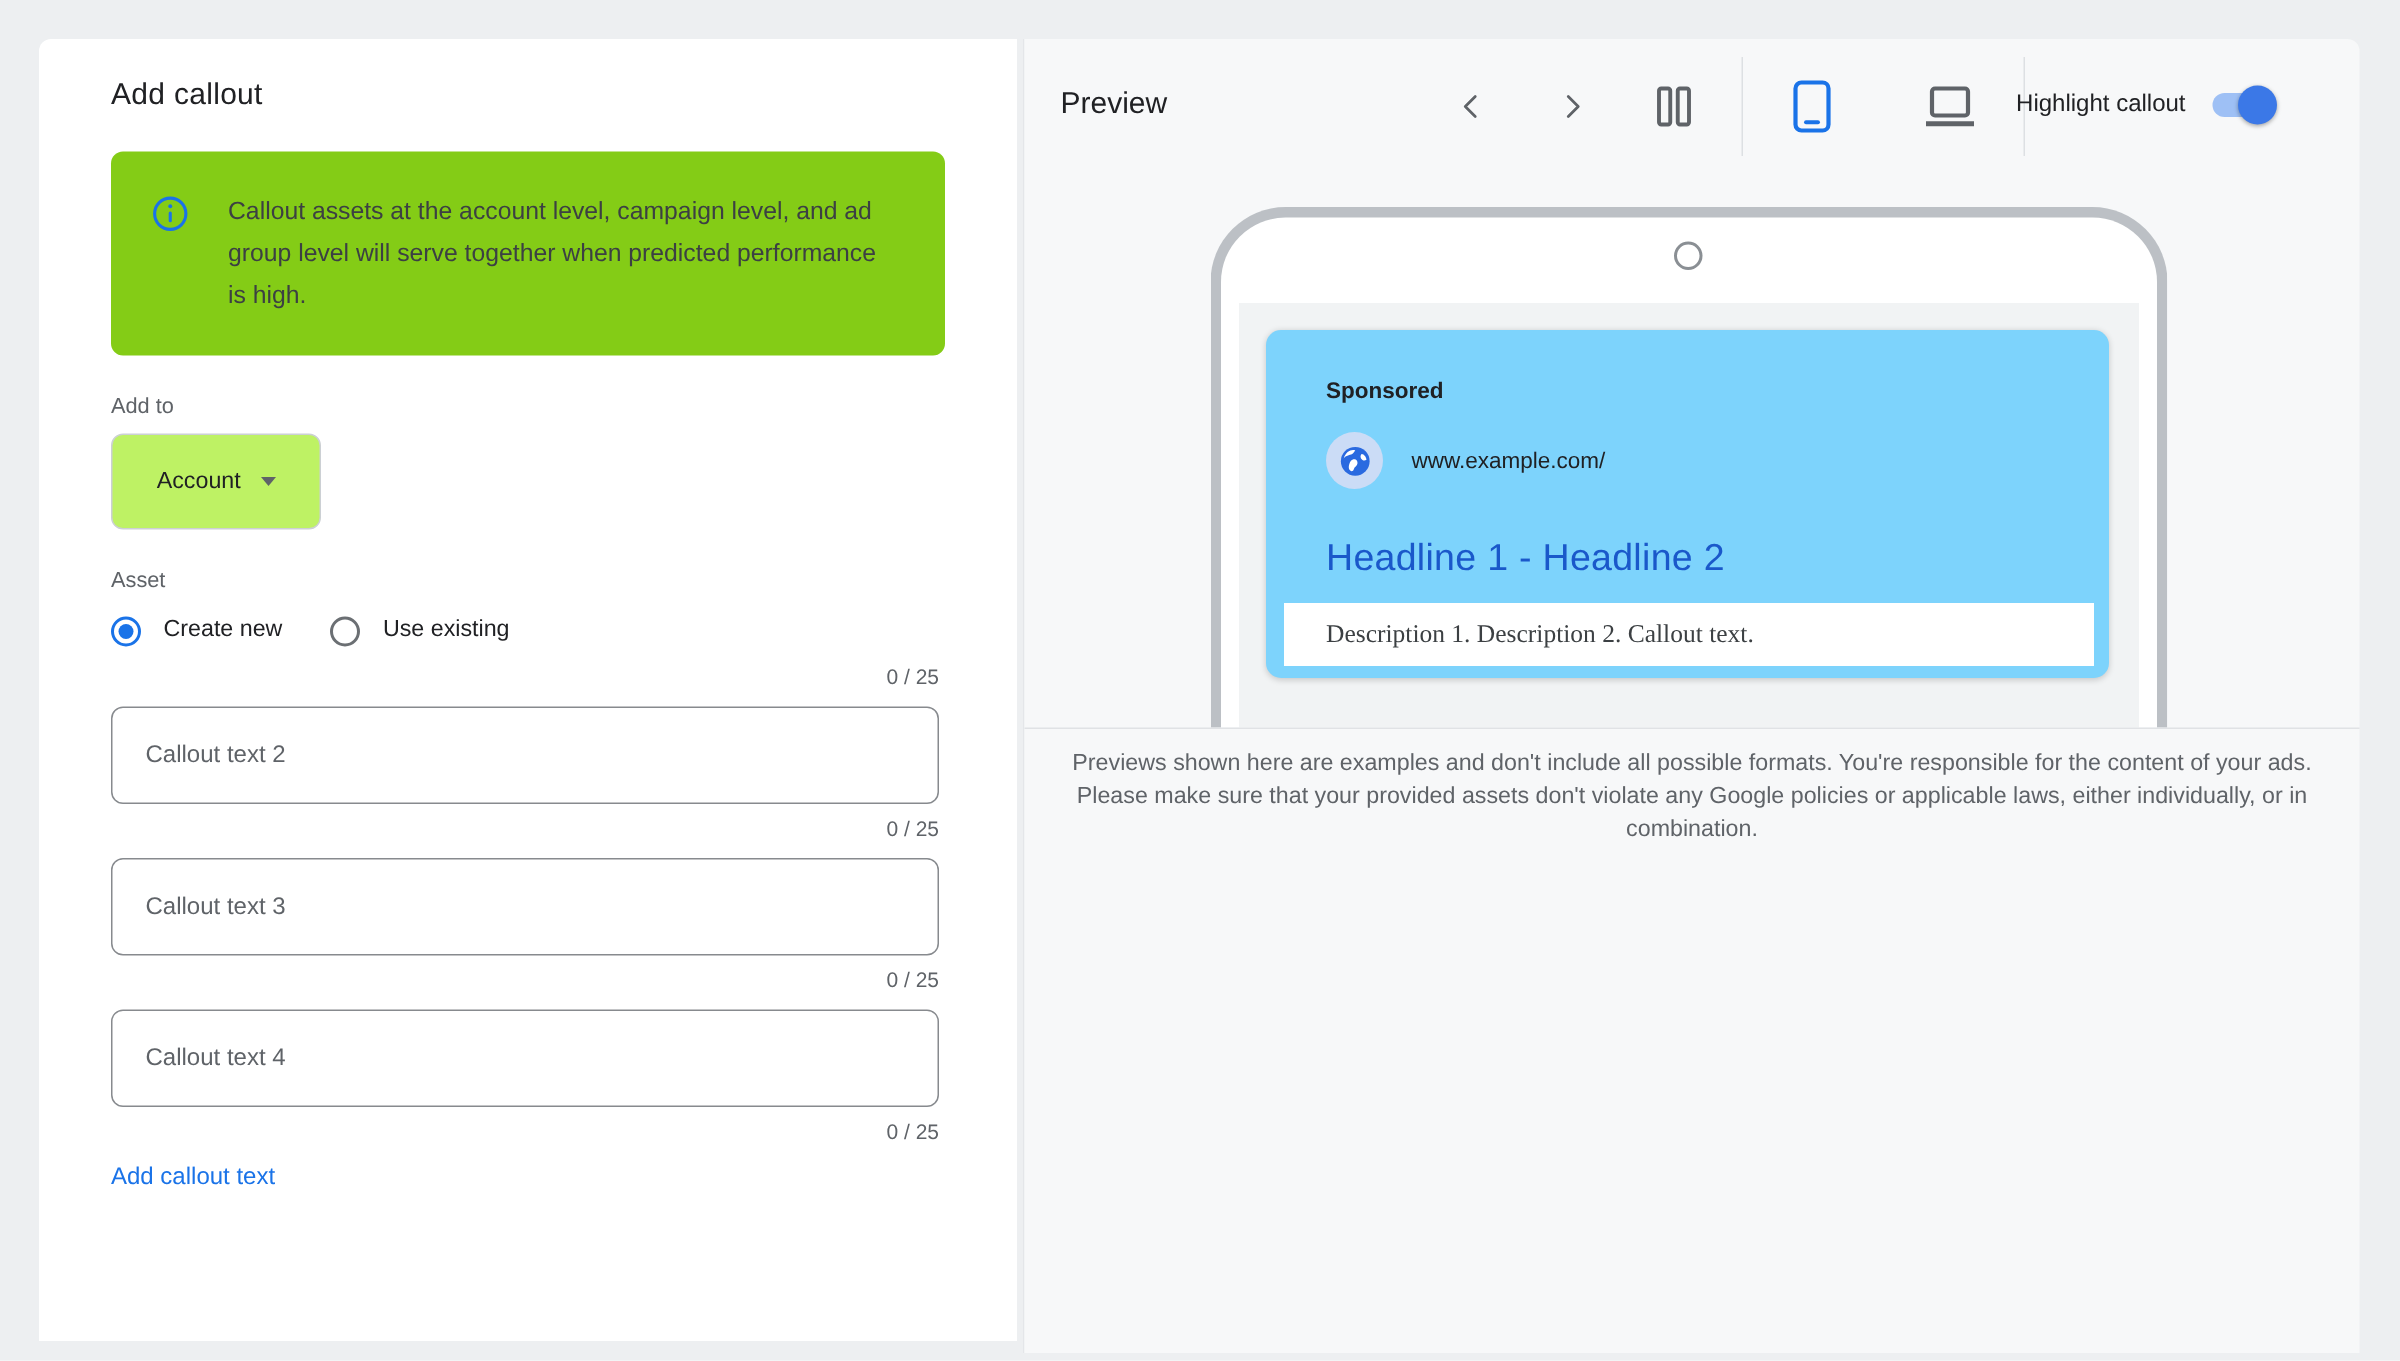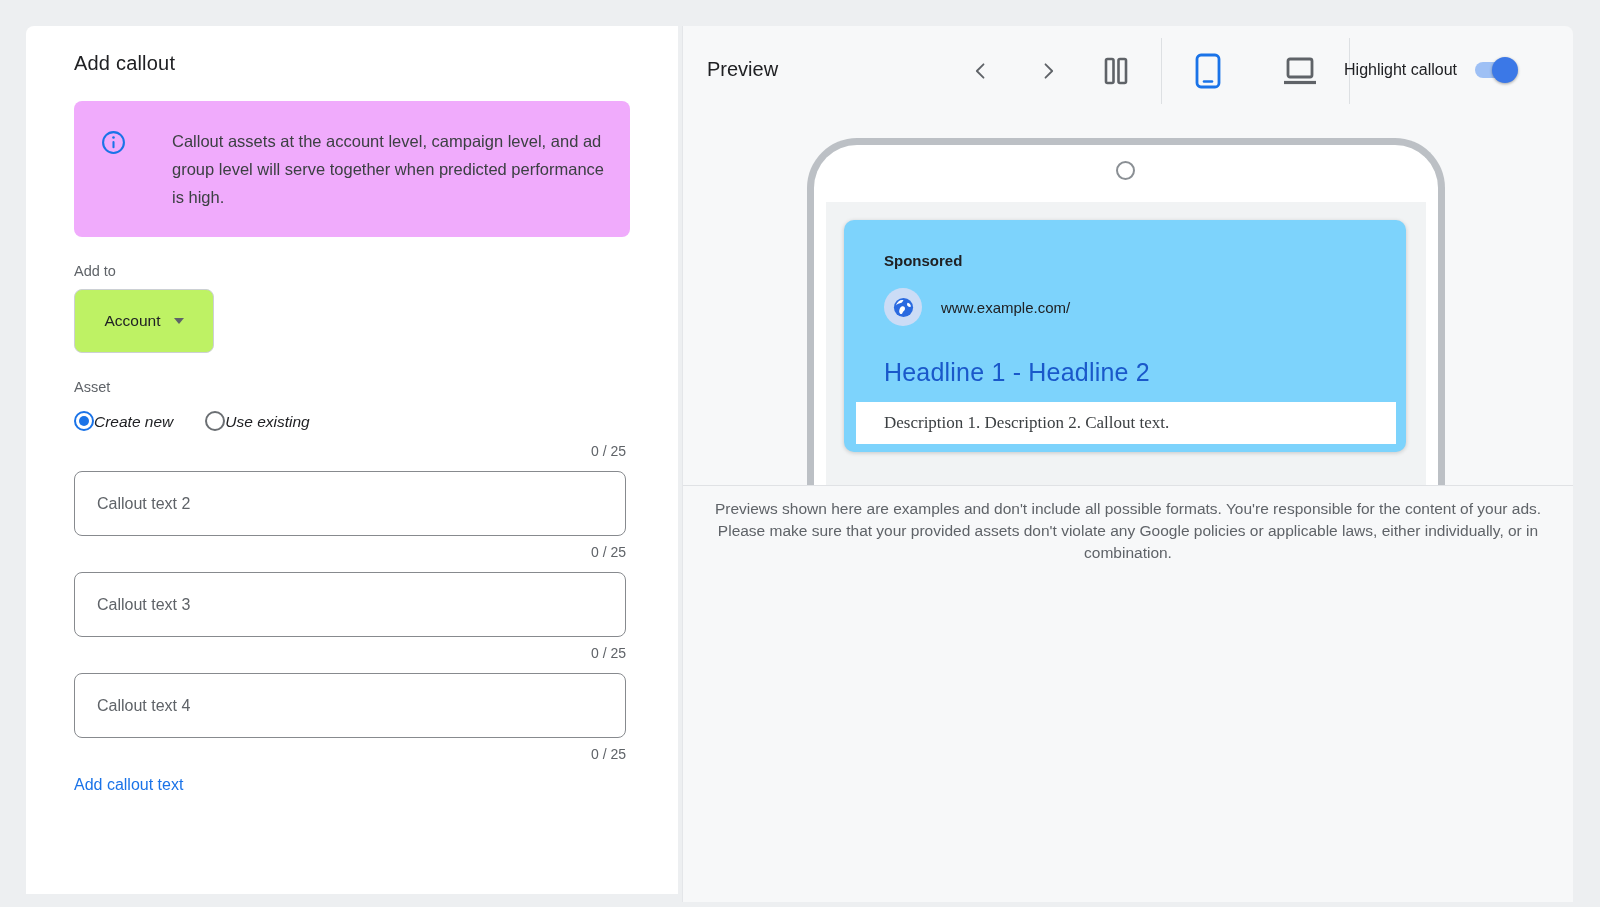--- a/index.html
+++ b/index.html
@@ -17,25 +17,24 @@
     position:absolute; left:26px; top:26px;
     width:652px; height:868px;
     background:#ffffff;
     border-radius:8px 0 0 0;
     padding:26px 48px 0 48px;
   }
   .panel-title { font-size:20px; font-weight:500; color:#202124; letter-spacing:.2px; }
 
   .info-banner {
     margin-top:26px;
-    background:#f0abfc;
+    background:#84cc16;
     border-radius:8px;
     display:flex;
     padding:26px 26px 26px 0;
-    gap:20px;
   }
   .info-banner .icon-col { width:78px; display:flex; justify-content:center; padding-top:3px; flex:none; }
   .info-banner .info-text { font-size:16.5px; line-height:28px; color:#3c4043; max-width:440px; }
 
   .field-label { margin-top:26px; font-size:14.5px; color:#5f6368; }
 
   .dropdown {
     margin-top:10px;
     width:140px; height:64px;
     border:1px solid #ccd0d4; border-radius:8px;
@@ -44,21 +43,21 @@
     cursor:pointer;
   }
   .dropdown .dd-value { font-size:15.5px; color:#202124; }
   .caret-down {
     width:0; height:0;
     border-left:5.5px solid transparent; border-right:5.5px solid transparent;
     border-top:6px solid #5f6368;
   }
 
   .radio-row { margin-top:16px; display:flex; align-items:center; gap:32px; }
-  .radio-option { display:flex; align-items:flex-end; cursor:pointer;font-style:italic; }
+  .radio-option { display:flex; align-items:flex-start; gap:15px; cursor:pointer; }
   .radio-circle { width:20px; height:20px; border-radius:50%; border:2px solid #6b6f73; background:#fff; position:relative; flex:none; }
   .radio-circle.checked { border-color:#1a73e8; }
   .radio-circle.checked::after {
     content:""; position:absolute; left:50%; top:50%; transform:translate(-50%,-50%);
     width:10px; height:10px; border-radius:50%; background:#1a73e8;
   }
   .radio-label { font-size:15.5px; color:#202124; }
 
   .callout-field { margin-top:12px; }
   .callout-field:first-of-type { margin-top:26px; }

